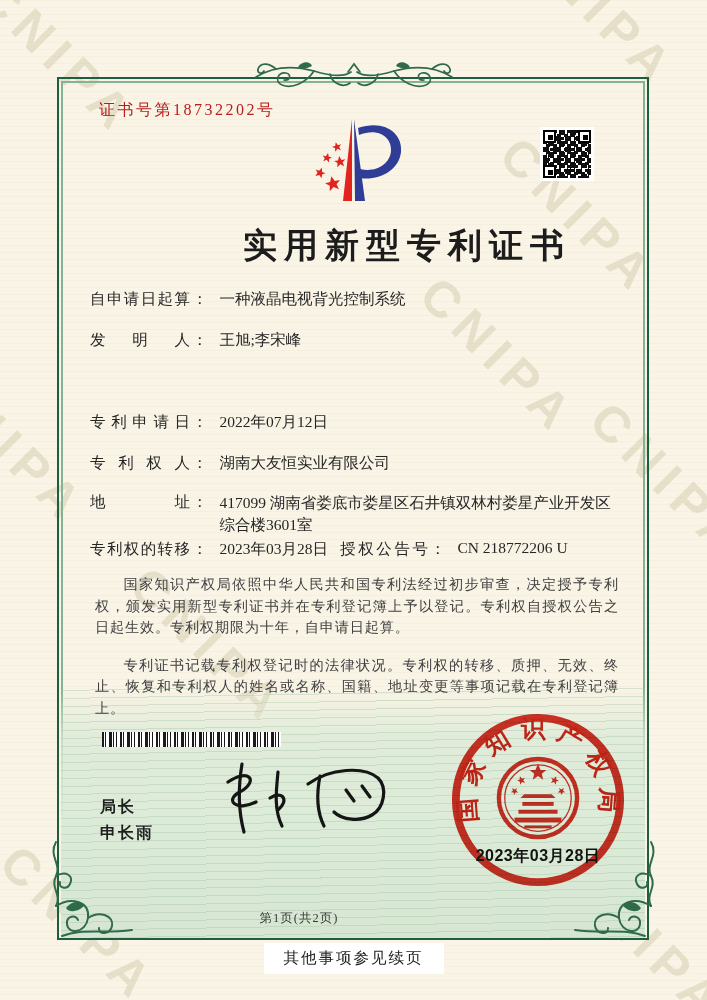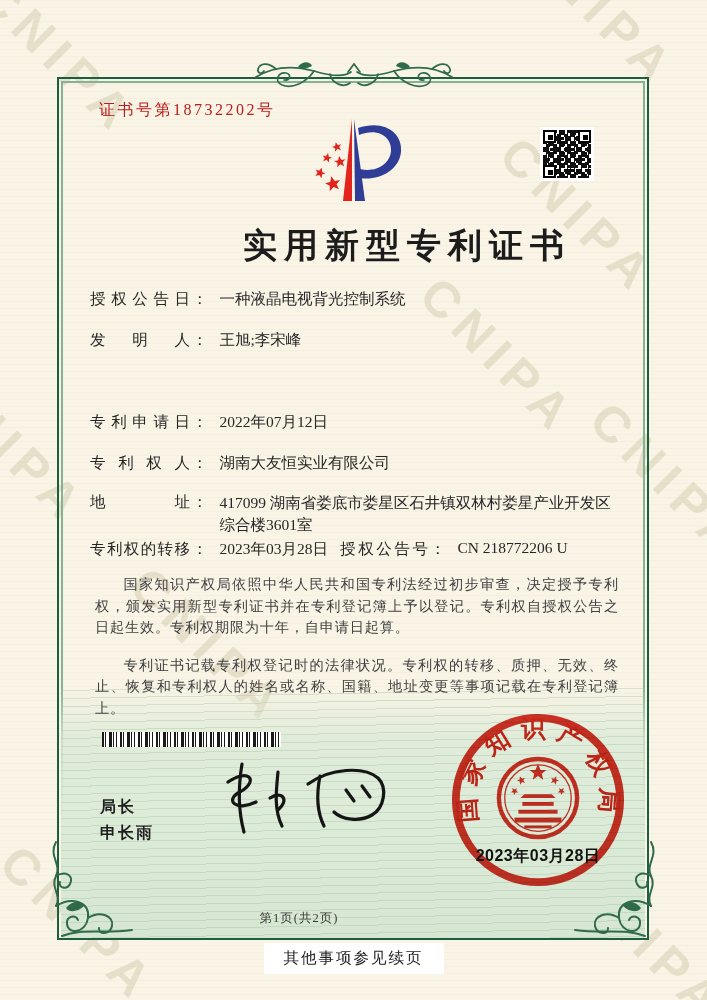--- a/index.html
+++ b/index.html
@@ -171,21 +171,21 @@
   <div class="qr">
     <div class="qr-inner"></div>
     <div class="f tl"></div>
     <div class="f tr"></div>
     <div class="f bl"></div>
   </div>
 
   <div class="title">实用新型专利证书</div>
 
   <div class="frow r1">
-    <span class="flabel">授权公告日</span><span class="fcolon">：</span>
+    <span class="flabel">自申请日起算</span><span class="fcolon">：</span>
     <span class="fvalue">一种液晶电视背光控制系统</span>
   </div>
   <div class="frow r2">
     <span class="flabel">发明人</span><span class="fcolon">：</span>
     <span class="fvalue">王旭;李宋峰</span>
   </div>
   <div class="frow r4">
     <span class="flabel">专利申请日</span><span class="fcolon">：</span>
     <span class="fvalue">2022年07月12日</span>
   </div>

